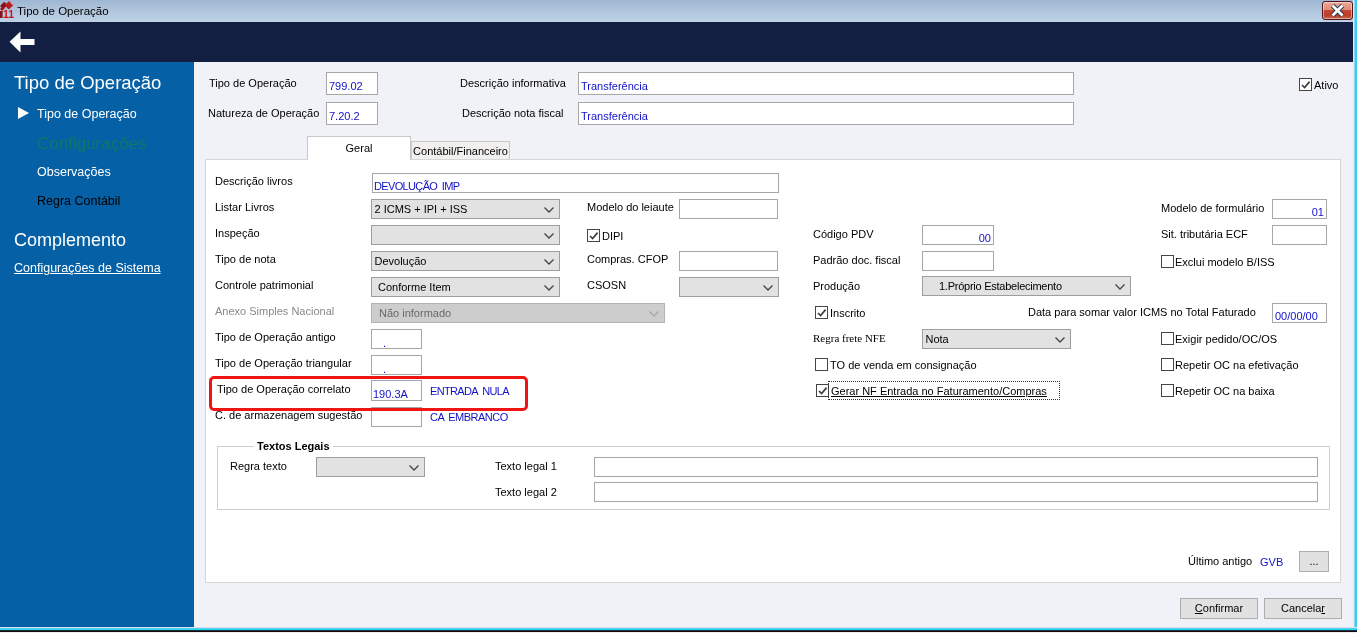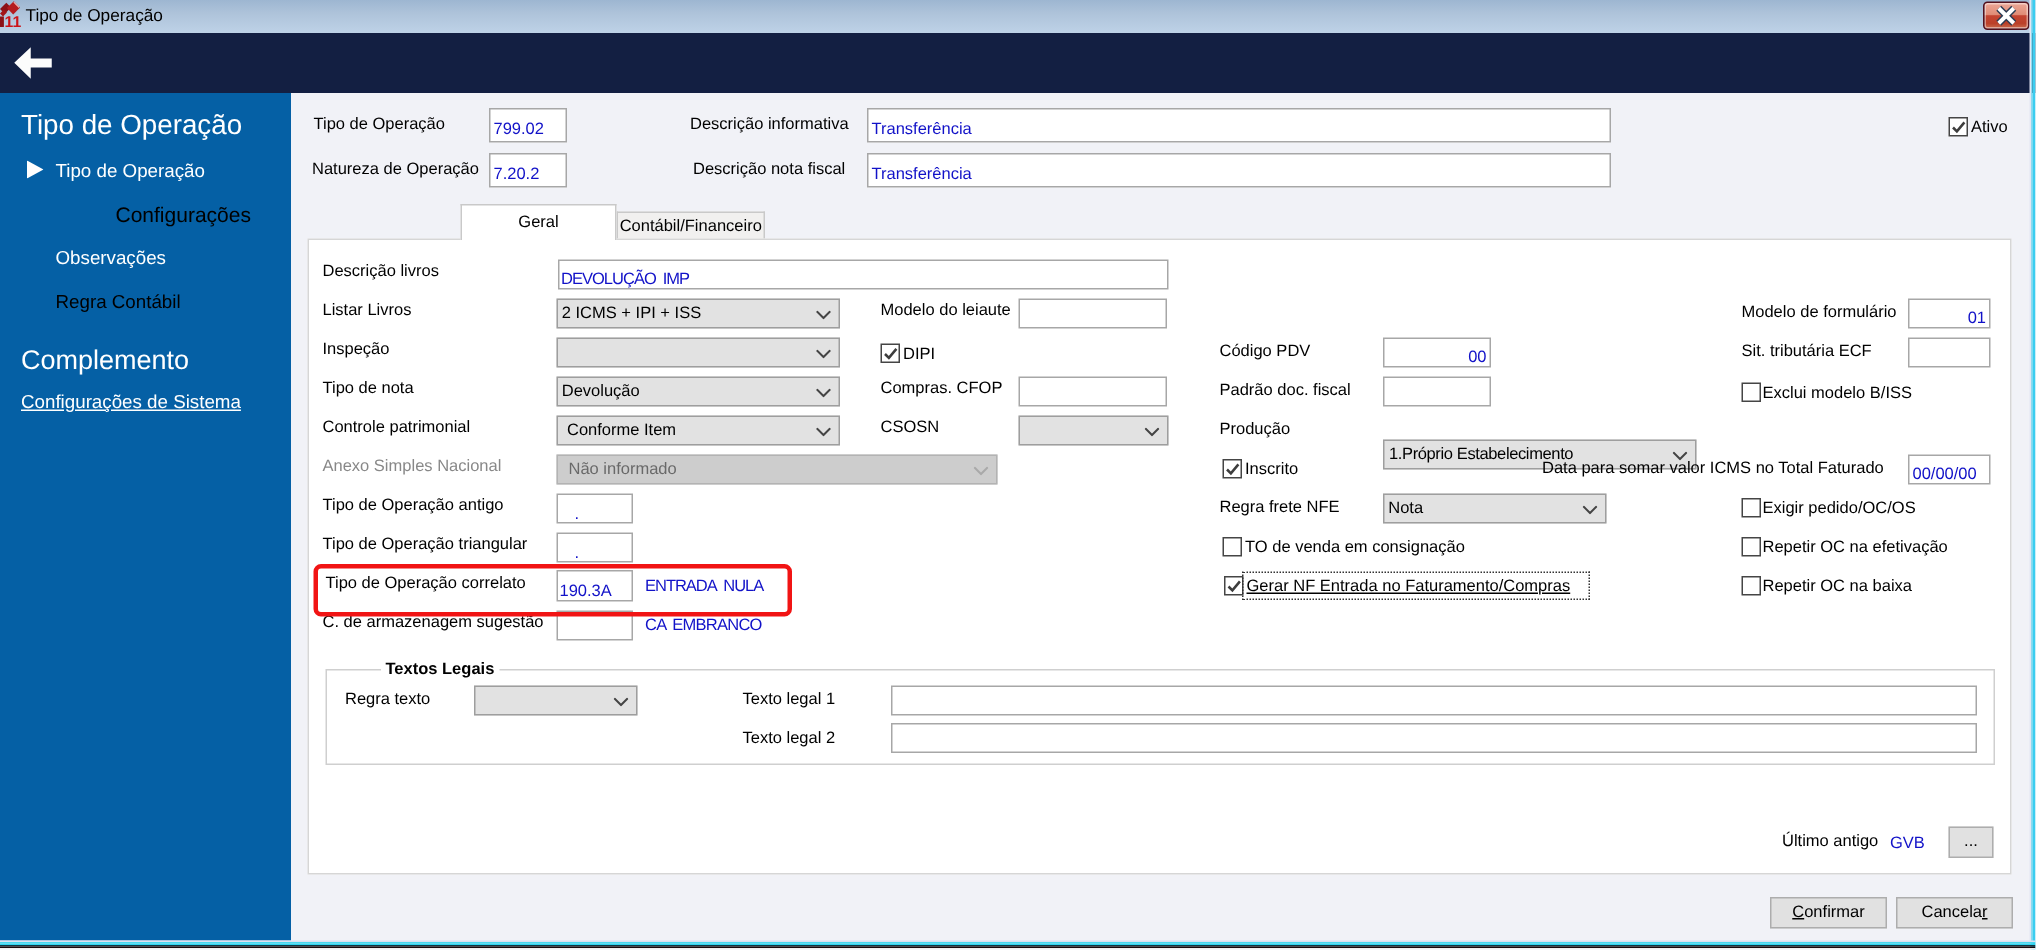--- a/index.html
+++ b/index.html
@@ -50,21 +50,21 @@
 <svg class="abs" style="left:9px;top:31px;" width="26" height="22" viewBox="0 0 26 22">
 <polygon points="25.5,8 11.5,8 11.5,0.5 0.5,10.8 11.5,21.5 11.5,14 25.5,14" fill="#fcfcfc"></polygon>
 </svg>
 
 <div class="abs" style="left:0;top:62px;width:194px;height:565px;background:#0560a5;"></div>
 <div class="lbl" style="left:14px;top:76px;font-size:18.5px;color:#fff;">Tipo de Operação</div>
 <svg class="abs" style="left:18px;top:107px;" width="11" height="12" viewBox="0 0 11 12">
     <polygon points="0,0 11,6 0,12" fill="#fff"></polygon>
   </svg>
 <div class="lbl" style="left:37px;top:108px;font-size:12.5px;color:#fff;">Tipo de Operação</div>
-<div class="lbl" style="left:37px;top:137px;font-size:14px;color:#000000;margin-left:40px;">Configurações</div>
+<div class="lbl" style="left:37px;top:137px;font-size:17px;color:#0f766e;">Configurações</div>
 <div class="lbl" style="left:37px;top:166px;font-size:12.5px;color:#fff;">Observações</div>
 <div class="lbl" style="left:37px;top:195px;font-size:12.5px;color:#000000;">Regra Contábil</div>
 <div class="lbl" style="left:14px;top:234px;font-size:18px;color:#fff;">Complemento</div>
 <div class="lbl" style="left:14px;top:262px;font-size:12.5px;color:#fff;text-decoration:underline;">Configurações de Sistema</div>
 
 <div class="lbl" style="left:209px;top:77px;">Tipo de Operação</div>
 <div class="tb" style="left:326px;top:72px;width:52px;height:23px;line-height:21px;">799.02</div>
 <div class="lbl" style="left:460px;top:77px;">Descrição informativa</div>
 <div class="tb" style="left:578px;top:72px;width:496px;height:23px;line-height:21px;">Transferência</div>
 <div class="lbl" style="left:208px;top:107px;">Natureza de Operação</div>
@@ -142,32 +142,32 @@
 <div class="tb" style="left:1272px;top:199px;width:55px;height:20px;text-align:right;line-height:18px;">01</div>
 <div class="lbl" style="left:813px;top:227.5px;">Código PDV</div>
 <div class="tb" style="left:922px;top:225px;width:72px;height:20px;text-align:right;line-height:18px;">00</div>
 <div class="lbl" style="left:1161px;top:227.5px;">Sit. tributária ECF</div>
 <div class="tb" style="left:1272px;top:225px;width:55px;height:20px;"></div>
 <div class="lbl" style="left:813px;top:253.5px;">Padrão doc. fiscal</div>
 <div class="tb" style="left:922px;top:251px;width:72px;height:20px;"></div>
 <div class="cb" style="left:1161px;top:255px;"></div>
 <div class="lbl" style="left:1175px;top:256px;">Exclui modelo B/ISS</div>
 <div class="lbl" style="left:813px;top:279.5px;">Produção</div>
-<div class="combo gcombo" style="left:922px;top:293px;width:209px;height:20px;padding-left:3px;letter-spacing:-0.25px;">1.Próprio Estabelecimento<svg width="10" height="6" viewBox="0 0 10 6">
+<div class="combo gcombo" style="left:922px;top:276px;width:209px;height:20px;padding-left:16px;letter-spacing:-0.25px;">1.Próprio Estabelecimento<svg width="10" height="6" viewBox="0 0 10 6">
       <path d="M0.5,0.5 L5,5 L9.5,0.5" stroke="#444" stroke-width="1.3" fill="none"></path>
     </svg></div>
 <div class="cb" style="left:815px;top:306px;">
     <svg width="12" height="12" viewBox="0 0 12 12">
       <path d="M2,6 L4.6,8.6 L9.6,2.6" stroke="#3d3d3d" stroke-width="1.7" fill="none"></path>
     </svg>
   </div>
 <div class="lbl" style="left:830px;top:307px;">Inscrito</div>
 <div class="lbl" style="left:1028px;top:306px;">Data para somar valor ICMS no Total Faturado</div>
 <div class="tb" style="left:1272px;top:303px;width:55px;height:20px;line-height:18px;">00/00/00</div>
-<div class="lbl" style="left:813px;top:331.5px;">Regra frete NFE</div>
+<div class="lbl" style="left:813px;top:331.5px;font-family:Liberation Serif, serif;">Regra frete NFE</div>
 <div class="combo gcombo" style="left:922px;top:329px;width:149px;height:20px;">Nota<svg width="10" height="6" viewBox="0 0 10 6">
       <path d="M0.5,0.5 L5,5 L9.5,0.5" stroke="#444" stroke-width="1.3" fill="none"></path>
     </svg></div>
 <div class="cb" style="left:1161px;top:332px;"></div>
 <div class="lbl" style="left:1175px;top:333px;">Exigir pedido/OC/OS</div>
 <div class="cb" style="left:815px;top:358px;"></div>
 <div class="lbl" style="left:830px;top:359px;">TO de venda em consignação</div>
 <div class="cb" style="left:1161px;top:358px;"></div>
 <div class="lbl" style="left:1175px;top:359px;">Repetir OC na efetivação</div>
 <div class="cb" style="left:816px;top:384px;">

